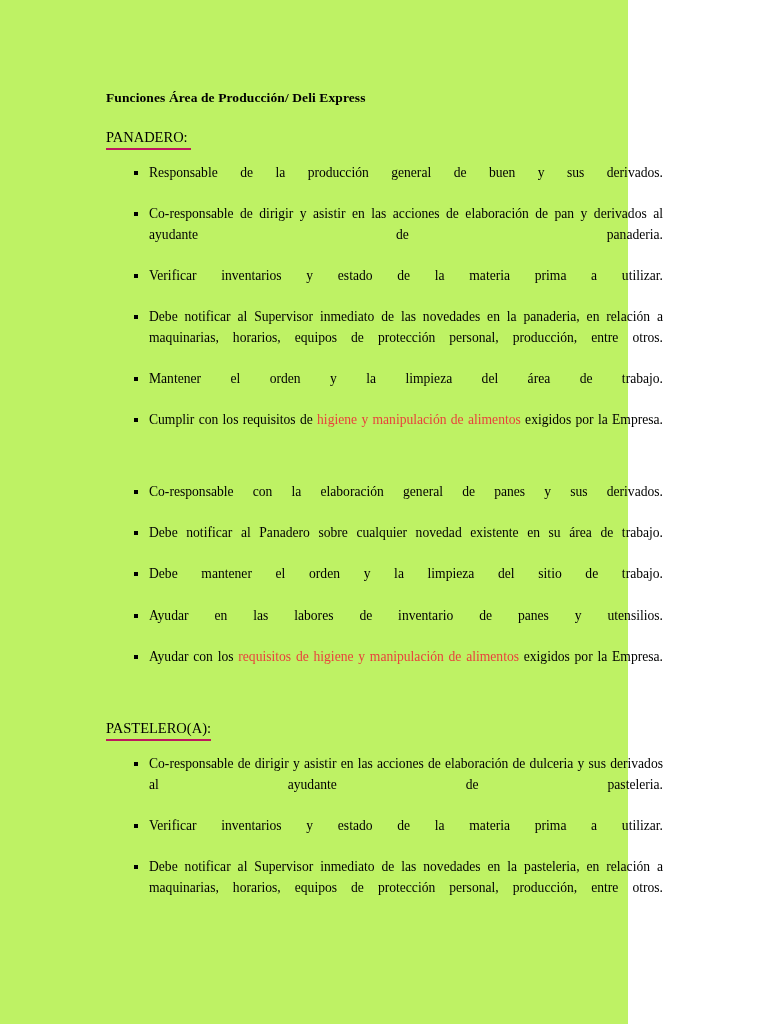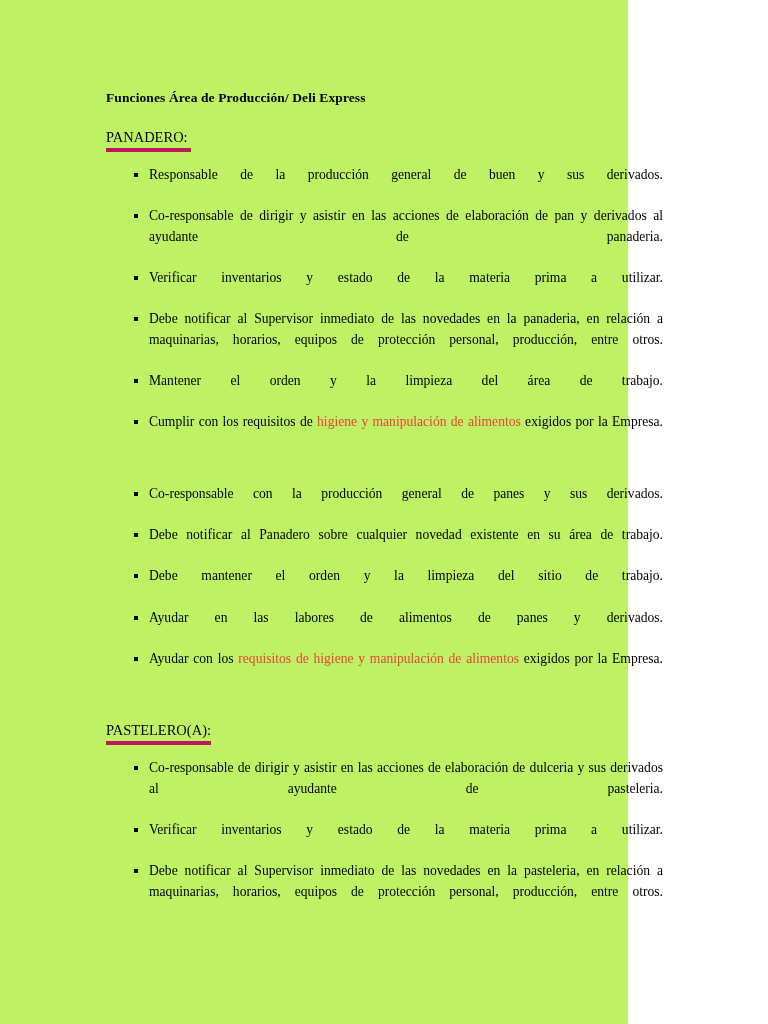--- a/index.html
+++ b/index.html
@@ -48,21 +48,21 @@
 
   .section-heading {
     font-size: 14.5px;
     font-weight: normal;
     line-height: 20px;
     margin: 0 0 13px 0;
     display: block;
   }
   .section-heading .heading-text {
     display: inline-block;
-    border-bottom: 4px solid #be185d;
+    border-bottom: 2px solid #be185d;
     padding-bottom: 1px;
     white-space: pre;
   }
 
   ul.bullets {
     list-style: none;
     margin: 0;
     padding: 0;
   }
 
@@ -134,30 +134,30 @@
             </li>
             <li>
               <span class="li-text"><span>Cumplir con los requisitos de </span><span class="hl-red" style="color: rgb(232, 67, 60);">higiene y manipulación de alimentos</span><span> exigidos por la Empresa.</span></span>
             </li>
           </ul>
         </div>
         <div class="gap-after-section"></div>
         <div class="section">
           <ul class="bullets">
             <li>
-              <span class="li-text"><span>Co-responsable con la producción general de panes y sus derivados.</span></span>
+              <span class="li-text"><span>Co-responsable con la elaboración general de panes y sus derivados.</span></span>
             </li>
             <li>
               <span class="li-text"><span>Debe notificar al Panadero sobre cualquier novedad existente en su área de trabajo.</span></span>
             </li>
             <li>
               <span class="li-text"><span>Debe mantener el orden y la limpieza del sitio de trabajo.</span></span>
             </li>
             <li>
-              <span class="li-text"><span>Ayudar en las labores de alimentos de panes y derivados.</span></span>
+              <span class="li-text"><span>Ayudar en las labores de inventario de panes y utensilios.</span></span>
             </li>
             <li>
               <span class="li-text"><span>Ayudar con los </span><span class="hl-red" style="color: rgb(232, 67, 60);">requisitos de higiene y manipulación de alimentos</span><span> exigidos por la Empresa.</span></span>
             </li>
           </ul>
         </div>
         <div class="gap-after-section"></div>
         <div class="section">
           <div class="section-heading"><span class="heading-text">PASTELERO(A):</span></div>
           <ul class="bullets">

